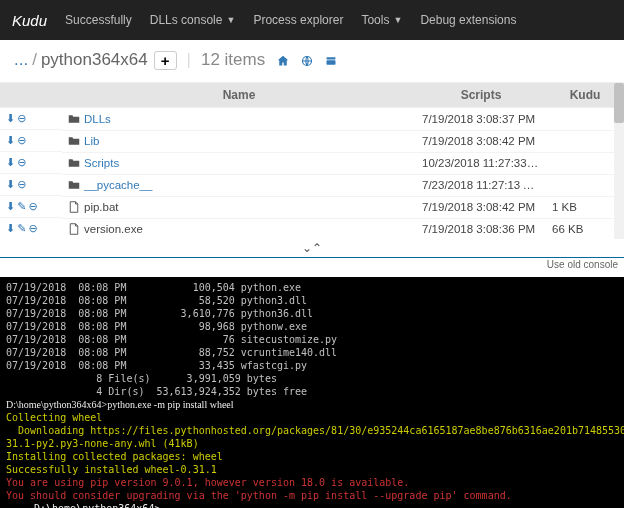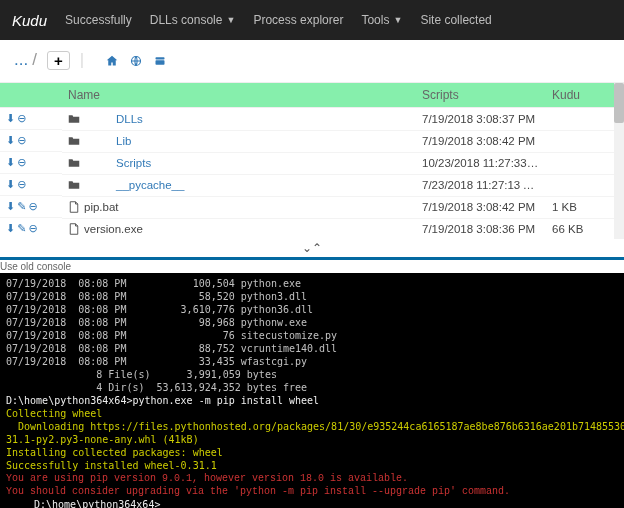--- a/index.html
+++ b/index.html
@@ -12,40 +12,40 @@
 .crumb-link { color: #337ab7; font-size: 17px; }
 .slash { color: #999; margin: 0 4px; font-size: 17px; }
 .crumb-current { color: #666; font-size: 17px; }
 .add-btn { border: 1px solid #ccc; border-radius: 3px; padding: 0 6px; margin-left: 6px; font-size: 15px; font-weight: bold; background: #fff; cursor: pointer; }
 .sep { color: #ddd; margin: 0 10px; font-size: 17px; }
 .item-count { color: #888; font-size: 17px; }
 .bicon { color: #337ab7; margin-left: 12px; font-size: 14px; cursor: pointer; }
 .file-area { position: relative; }
 .table-wrap { height: 156px; overflow-y: hidden; }
 table { width: 100%; border-collapse: collapse; table-layout: fixed; }
-th { text-align: left; font-weight: normal; color: #666; font-size: 12px; padding: 5px 6px; border-bottom: 1px solid #eee; background: #86efac; }
+th { text-align: center; font-weight: bold; color: #666; font-size: 12px; padding: 5px 6px; border-bottom: 1px solid #eee; background: #e5e5e5; }
 td { padding: 4px 6px; font-size: 11.5px; border-bottom: 1px solid #f3f3f3; color: #444; white-space: nowrap; overflow: hidden; text-overflow: ellipsis; }
 .col-actions { width: 62px; }
 .col-name { width: auto; }
 .col-mod { width: 130px; }
 .col-size { width: 78px; }
 .actions { color: #337ab7; display: flex; gap: 2px; }
 .actions span { cursor: pointer; font-size: 11px; }
-.fname-link { color: #337ab7; margin-left: 32px; }
+.fname-link { color: #337ab7; }
 .ficon { margin-right: 4px; color: #555; }
 .scroll-track { position: absolute; right: 0; top: 0; bottom: 0; width: 10px; background: #f1f1f1; }
 .scroll-thumb { position: absolute; right: 0; top: 0; width: 10px; height: 40px; background: #c1c1c1; border-radius: 2px; }
 .collapse-row { text-align: center; padding: 2px 0; font-size: 12px; color: #555; cursor: pointer; }
-.console-header { text-align: left; font-size: 10px; color: #666; padding: 1px 6px 1px 0; border-top: 3px solid #0369a1; }
+.console-header { text-align: right; font-size: 10px; color: #666; padding: 1px 6px 7px 0; border-top: 1px solid #0369a1; }
 .console-old { cursor: pointer; }
 .console { background: #000; color: #c0c0c0; font-family: Consolas, monospace; font-size: 10px; line-height: 1.3; padding: 4px 6px; height: 244px; overflow: hidden; white-space: pre; position: relative; }
 .console-line { white-space: pre; }
 .cl-yellow { color: #cccc00; }
-.cl-red { color: #cc3333; font-family: Liberation Mono, monospace; }
-.cl-white { color: #eee; }
+.cl-red { color: #cc3333; }
+.cl-white { color: #eee; font-family: Liberation Serif, serif; }
 .prompt { color: #eee; margin-left: 28px; }
 .svg-ic { width: 12px; height: 12px; display: inline-block; vertical-align: -2px; }
 </style>
 </head>
 <body>
 
 <div class="navbar">
   <span class="navbar-brand">Kudu</span>
   <span class="navbar-item">
       <span>Successfully</span>
@@ -55,29 +55,31 @@
       <span class="caret">▼</span>
     </span>
   <span class="navbar-item">
       <span>Process explorer</span>
     </span>
   <span class="navbar-item">
       <span>Tools</span>
       <span class="caret">▼</span>
     </span>
   <span class="navbar-item">
-      <span>Site collected</span>
+      <span>Debug extensions</span>
     </span>
 </div>
 
 <div class="breadcrumb-row">
   <span class="crumb-link">...</span>
   <span class="slash">/</span>
+  <span class="crumb-current">python364x64</span>
   <button class="add-btn">+</button>
   <span class="sep">|</span>
+  <span class="item-count">12 items</span>
   <span class="bicon">
     <svg class="svg-ic" viewBox="0 0 16 16" fill="#337ab7">
         <path d="M8 1 L1 7 h2 v7 h4 v-4 h2 v4 h4 v-7 h2 Z"></path>
       </svg>
   </span>
   <span class="bicon">
     <svg class="svg-ic" viewBox="0 0 16 16" fill="none" stroke="#337ab7" stroke-width="1.5">
         <circle cx="8" cy="8" r="6"></circle>
         <path d="M2 8h12M8 2c2 3 2 9 0 12M8 2c-2 3-2 9 0 12"></path>
       </svg>

